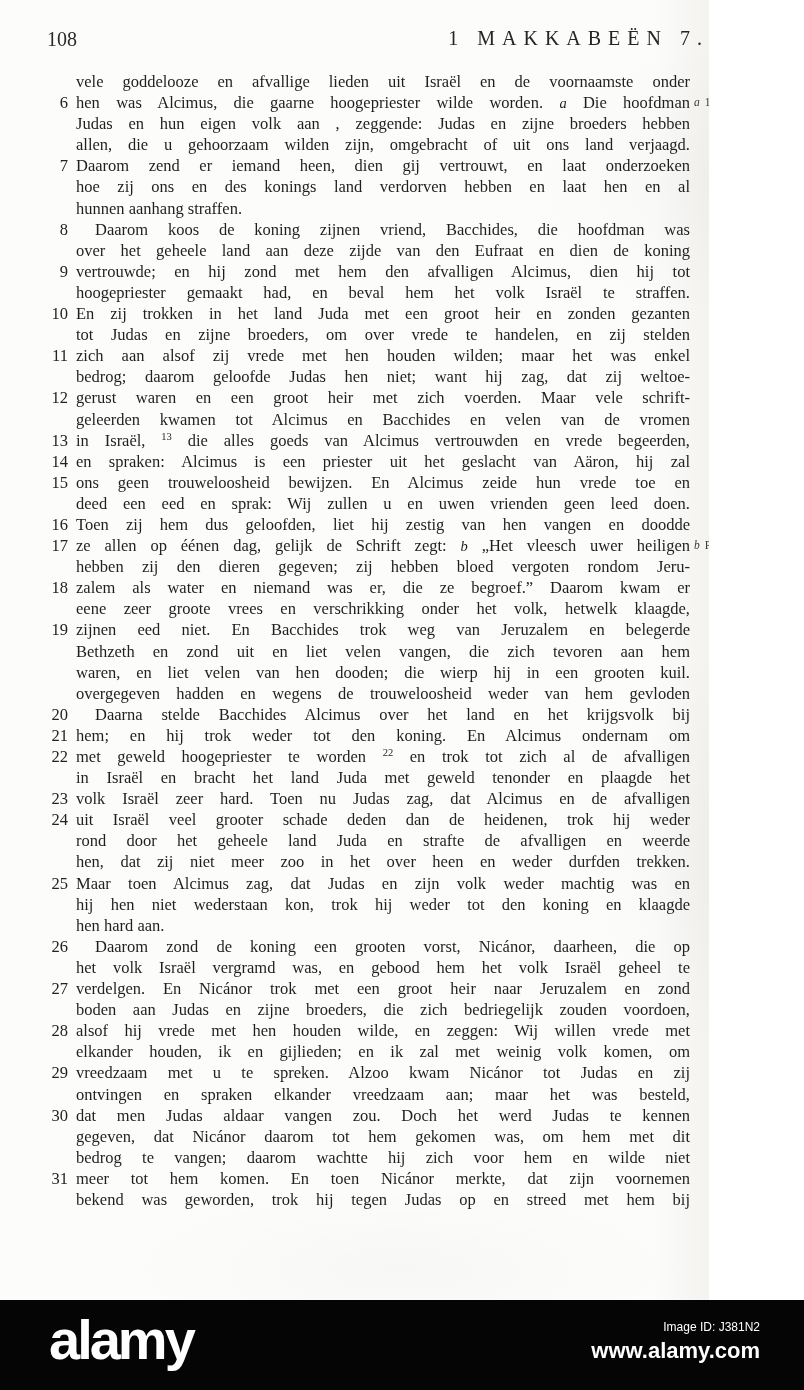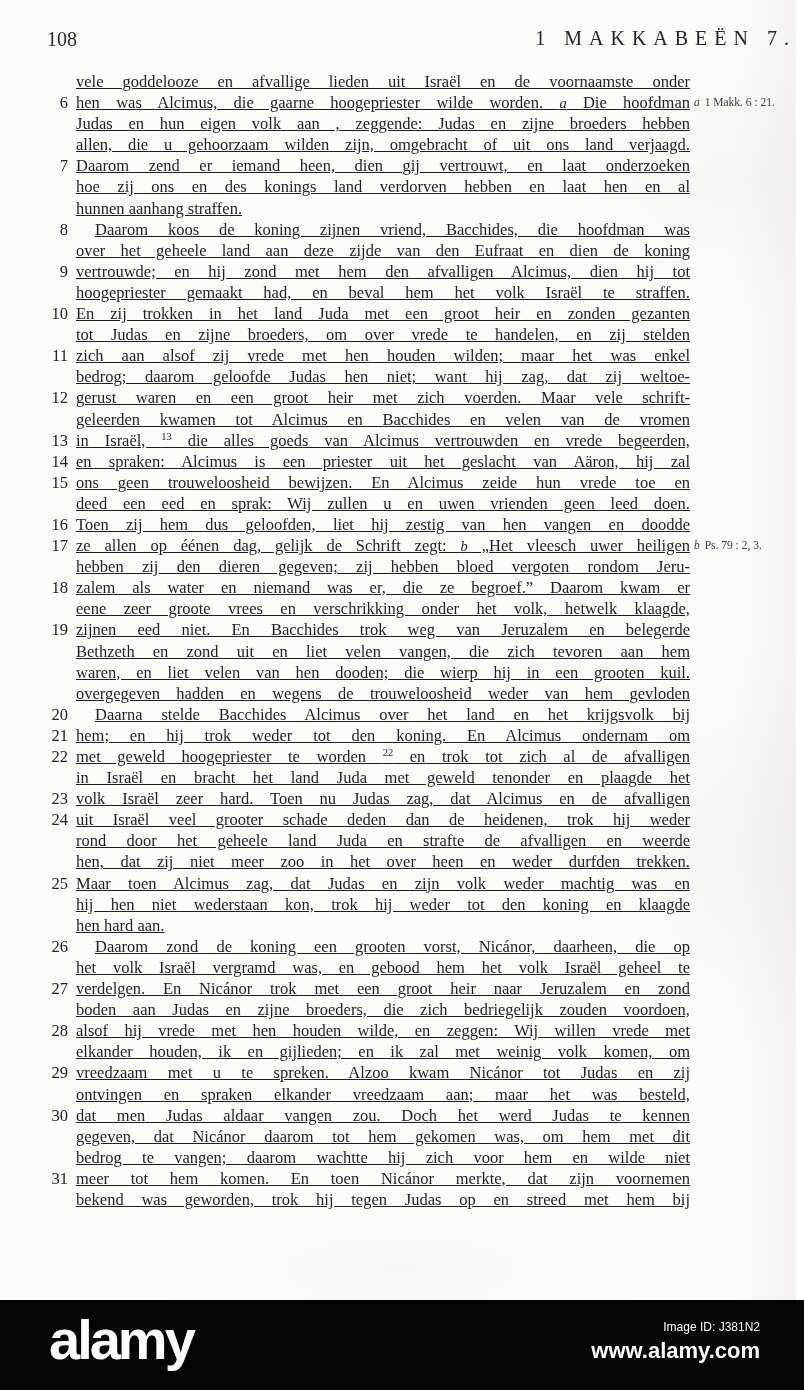--- a/index.html
+++ b/index.html
@@ -1,34 +1,34 @@
 <!DOCTYPE html>
 <html><head>
 <meta charset="utf-8">
 <style>
   html,body{margin:0;padding:0;}
   body{width:804px;height:1390px;position:relative;background:#ffffff;
        font-family:"Liberation Serif", serif;}
-  .page{position:absolute;left:0;top:0;width:796px;height:1300px;
+  .page{position:absolute;left:0;top:0;width:709px;height:1300px;
         background:
           radial-gradient(ellipse 300px 200px at 740px 180px, rgba(0,0,0,0.025), transparent 70%),
           radial-gradient(ellipse 250px 300px at 760px 850px, rgba(0,0,0,0.03), transparent 70%),
           radial-gradient(ellipse 400px 120px at 400px 1270px, rgba(0,0,0,0.02), transparent 70%),
           linear-gradient(90deg, #fcfcfb 0 92%, #f4f3f0 100%);
         overflow:hidden;}
   .pagenum{position:absolute;left:47px;top:28px;font-size:20px;color:#2a2a2a;}
   .ptitle{position:absolute;left:0;top:27px;width:100%;text-align:right;
           font-size:20px;letter-spacing:7px;color:#252525;}
   .textblock{position:absolute;left:0;top:71px;width:804px;}
   .line{position:relative;height:21.1px;}
   .vnum{position:absolute;left:30px;top:0;width:38px;text-align:right;
         font-size:16.5px;color:#222;line-height:21px;}
   .ltext{display:block;margin-left:76px;width:614px;font-size:16.5px;color:#1f1f1f;
          line-height:21px;text-align:justify;text-align-last:justify;
-         white-space:normal;overflow:visible;text-decoration:underline;}
+         white-space:normal;overflow:visible;}
   .ltext.short{text-align:left;text-align-last:left;}
   .ltext.indent{text-indent:19px;}
   .ltext .ref{font-style:italic;font-size:14.5px;}
   .ltext .sup{font-size:10.5px;vertical-align:super;line-height:0;}
   .margin-note{position:absolute;left:694px;top:4px;font-size:11.5px;color:#3a3a3a;
                white-space:nowrap;}
   .margin-note i{font-style:italic;margin-right:2px;}
   .wmbar{position:absolute;left:0;top:1300px;width:804px;height:90px;background:#050505;}
   .wmlogo{position:absolute;left:49px;top:9px;color:#ffffff;
           font-family:"Liberation Sans", sans-serif;font-weight:700;

